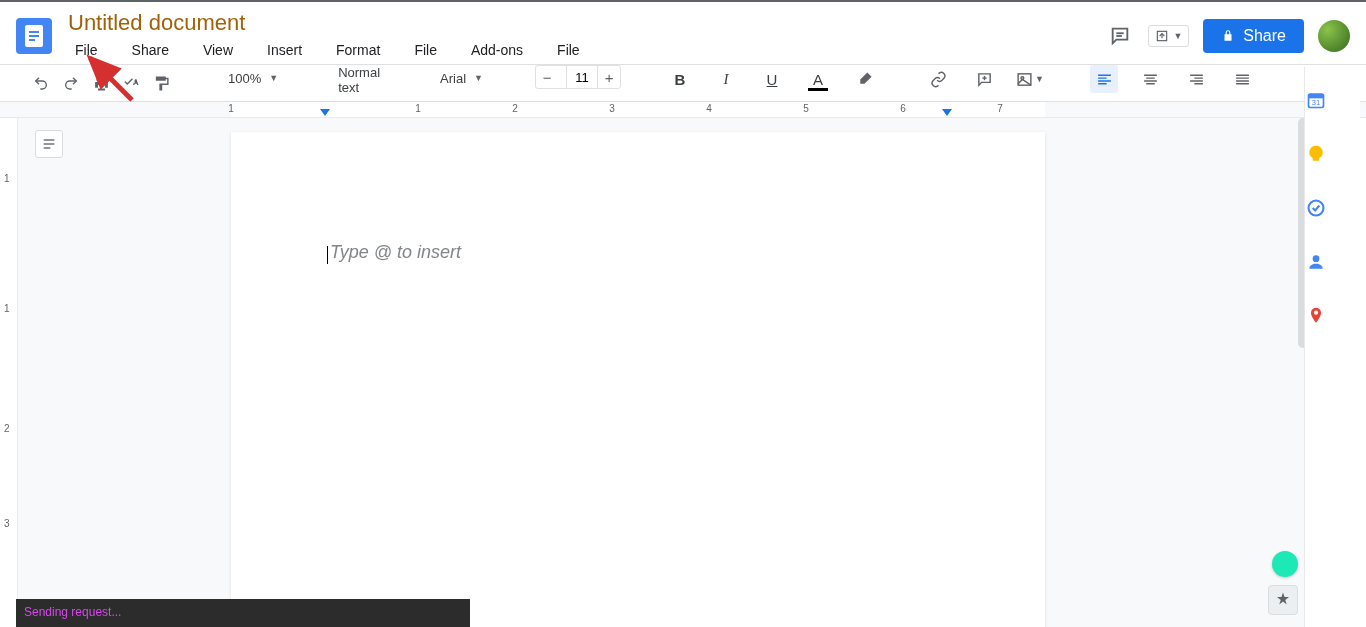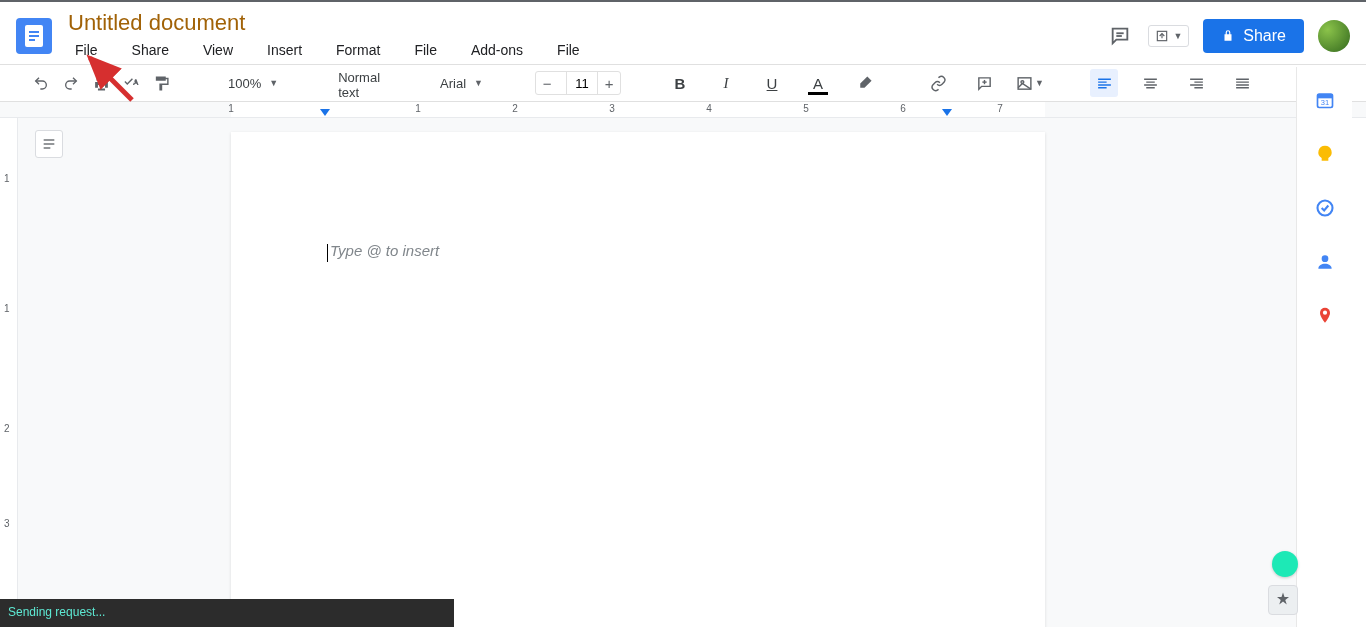--- a/index.html
+++ b/index.html
@@ -14,21 +14,21 @@
   .title-col { flex: 1; }
   .doc-title { font-size: 22px; color: #a16207; font-weight: 400; margin-bottom: 2px; display:block; }
   .menubar { display: flex; gap: 20px; }
   .menu-item { padding: 4px 7px; color: #202124; cursor: pointer; border-radius: 3px; font-size: 14px; }
   .right-actions { display: flex; align-items: center; gap: 14px; }
   .icon-btn { width: 28px; height: 28px; display:flex; align-items:center; justify-content:center; cursor:pointer; color:#5f6368; border-radius:3px; }
   .present-box { border:1px solid #dadce0; padding:3px 6px; border-radius:3px; display:flex; align-items:center; gap:4px; color:#5f6368; }
   .share-btn { background: #1a73e8; color:#fff; font-weight:500; padding:8px 18px; border-radius:4px; border:none; display:flex; align-items:center; gap:8px; cursor:pointer; font-size:16px; }
   .avatar { width:32px; height:32px; border-radius:50%; background: radial-gradient(circle at 30% 30%, #8bc34a, #33691e); flex-shrink:0; }
   
-  .toolbar { height: 38px; border-top:1px solid #e0e0e0; border-bottom:1px solid #e0e0e0; display:flex; align-items:center; padding:0 8px 0 26px; gap:16px; color:#5f6368; }
+  .toolbar { height: 38px; border-top:1px solid #e0e0e0; border-bottom:1px solid #e0e0e0; display:flex; padding:0 8px 0 26px; gap:16px; color:#5f6368; }
   .tb-group { display:flex; align-items:center; }
   .tb-btn { min-width:28px; height:28px; display:flex; align-items:center; justify-content:center; cursor:pointer; border-radius:3px; margin:0 1px; font-size:15px; color:#5f6368; position:relative; }
   .tb-btn.active { background:#e8f0fe; color:#1a73e8; }
   .tb-sep { width:1px; height:20px; background:#e0e0e0; margin:0 6px; }
   .zoom-box, .style-box, .font-box { display:flex; align-items:center; padding:0 8px; height:26px; font-size:13px; color:#3c4043; cursor:pointer; gap:8px; }
   .style-box { width: 100px; justify-content:space-between;flex-direction:column; }
   .font-box { width: 102px; justify-content:space-between; }
   .dd-arrow { font-size:9px; color:#5f6368; }
   .fontsize { display:flex; align-items:center; border:1px solid #e0e0e0; border-radius:3px; height:24px; }
   .fontsize .pm { width:22px; text-align:center; cursor:pointer; font-size:15px; color:#5f6368; }
@@ -42,29 +42,29 @@
   .ruler-inner { position:absolute; left:231px; width:814px; top:0; bottom:0; background:#fff; }
   .ruler-num { position:absolute; top:1px; transform:translateX(-50%); }
   .ruler-ind-left { position:absolute; left:320px; top:7px; width:0; height:0; border-left:5px solid transparent; border-right:5px solid transparent; border-top:7px solid #1a73e8; }
   .ruler-ind-right { position:absolute; left:942px; top:7px; width:0; height:0; border-left:5px solid transparent; border-right:5px solid transparent; border-top:7px solid #1a73e8; }
   
   .workspace { position:absolute; top:118px; bottom:0; left:0; right:56px; background:#f8f9fa; overflow:hidden; }
   .left-ruler { position:absolute; left:0; top:0; bottom:0; width:18px; background:#fff; border-right:1px solid #e8eaed; font-size:10px; color:#5f6368; }
   .left-ruler .ln { position:absolute; left:4px; transform:translateY(-50%); }
   .page { position:absolute; left:231px; top:14px; width:814px; height:1050px; background:#fff; box-shadow:0 1px 3px rgba(0,0,0,.12); padding:110px 96px; }
   .cursor-line { border-left:1px solid #000; height:18px; display:inline-block; vertical-align:middle; margin-right:2px; }
-  .placeholder { color:#80868b; font-style:italic; font-size:15px; }
+  .placeholder { color:#80868b; font-style:italic; font-size:18px; }
   .outline-btn { position:absolute; left:35px; top:12px; width:28px; height:28px; border:1px solid #dadce0; border-radius:3px; display:flex; align-items:center; justify-content:center; color:#5f6368; cursor:pointer; background:#fff; }
   .vscroll { position:absolute; right:0; top:0; width:14px; bottom:0; }
   .vscroll-thumb { position:absolute; top:0; width:10px; left:2px; height:230px; background:#dadce0; border-radius:5px; }
   
-  .sidepanel { position:absolute; right:14px; top:67px; bottom:0; width:56px; border-left:1px solid #e8e8e8; background:#fff; display:flex; flex-direction:column; align-items:center; padding-top:22px; gap:32px; }
+  .sidepanel { position:absolute; right:6px; top:67px; bottom:0; width:56px; border-left:1px solid #e8e8e8; background:#fff; display:flex; flex-direction:column; align-items:flex-start; padding-top:22px; gap:32px; }
   .side-icon { width:22px; height:22px; display:flex; align-items:center; justify-content:center; cursor:pointer; }
   
-  .status-toast { position:absolute; left:0; bottom:0; background:#2c2c2c; color:#5eead4; font-size:12px; padding:6px 12px 8px 8px; width:454px; }
+  .status-toast { position:absolute; left:16px; bottom:0; background:#2c2c2c; color:#d946ef; font-size:12px; padding:6px 12px 8px 8px; width:454px; }
   .floating-badge { position:absolute; right:68px; bottom:50px; width:26px; height:26px; border-radius:50%; background:#1de9b6; box-shadow:0 1px 3px rgba(0,0,0,.2); }
   .explore-btn { position:absolute; right:68px; bottom:12px; width:30px; height:30px; background:#eceff1; border:1px solid #dadce0; border-radius:4px; display:flex; align-items:center; justify-content:center; color:#5f6368; cursor:pointer; }
   
   .arrow-ann { position:absolute; left:82px; top:50px; pointer-events:none; }
   svg { display:block; }
 </style>
 </head>
 <body>
 
 <div class="topbar"></div>

